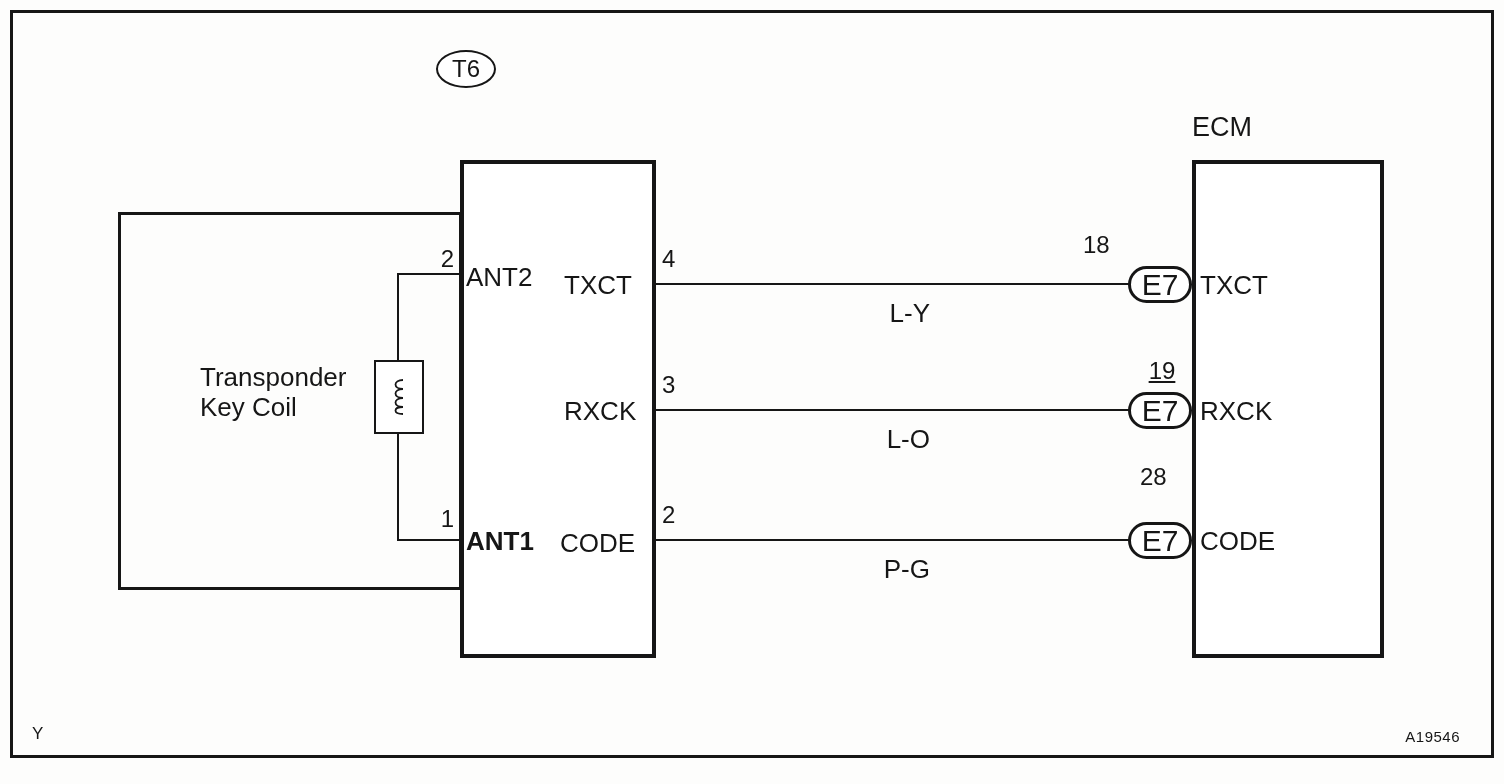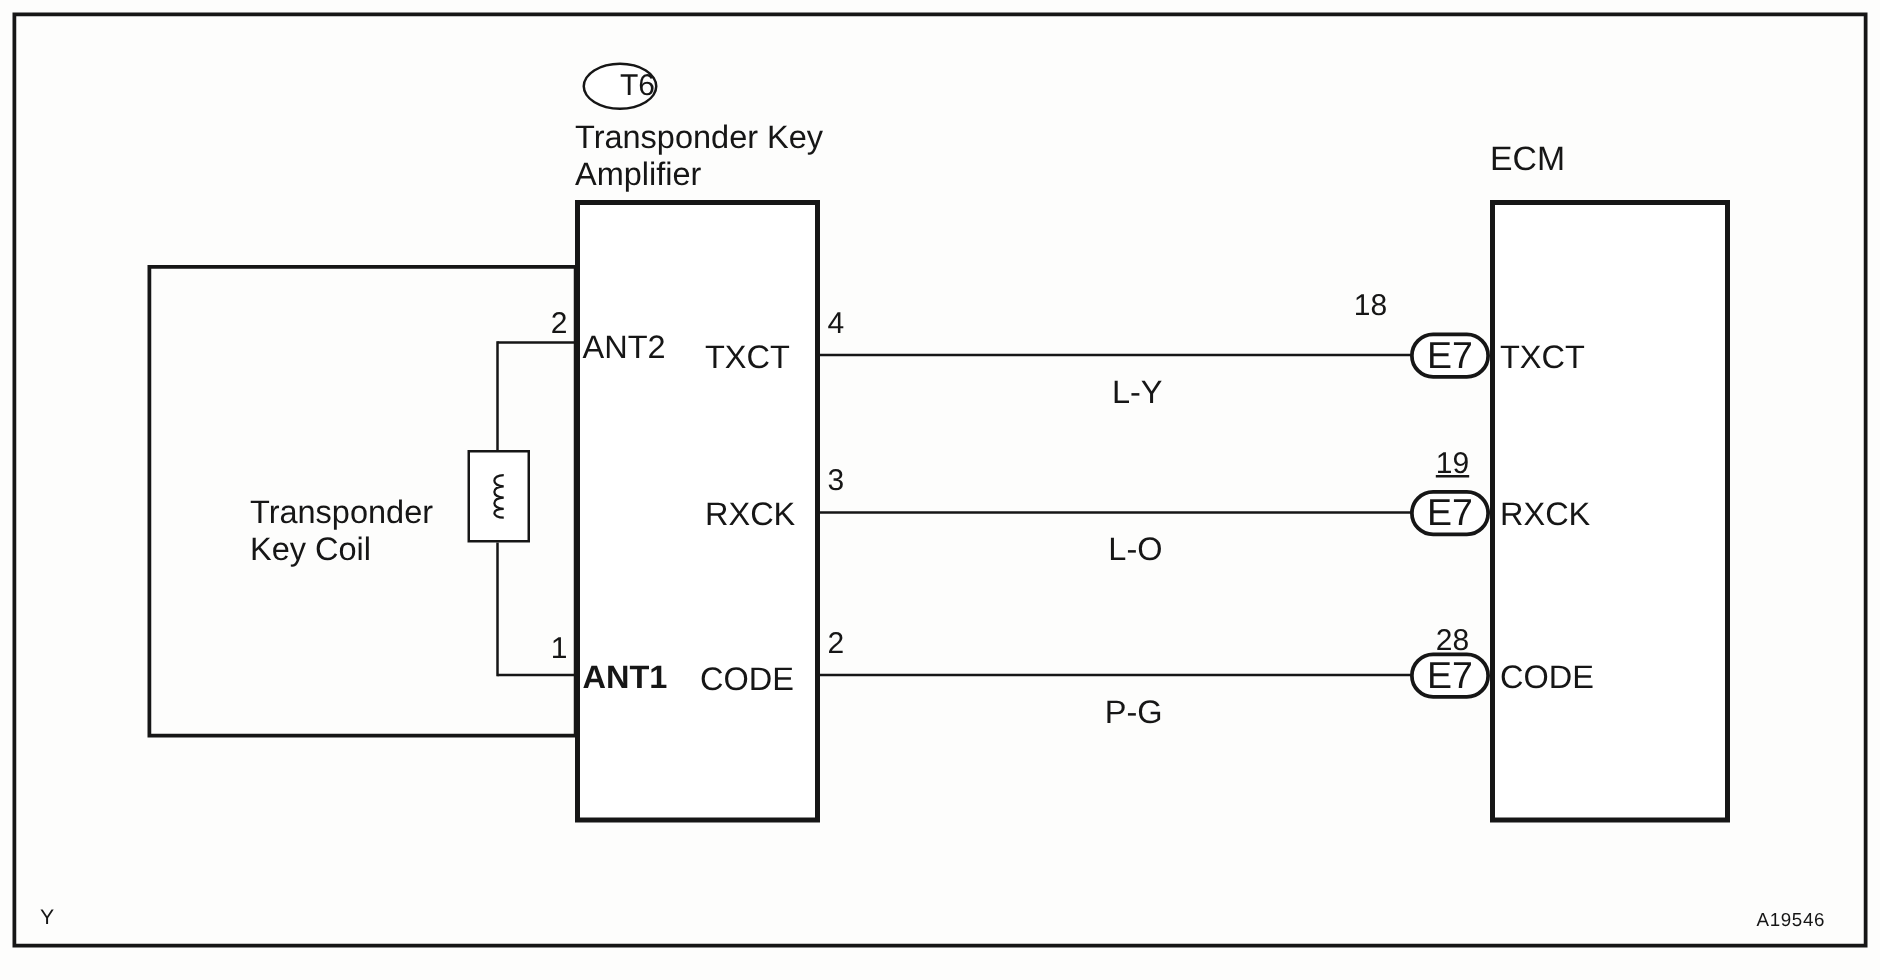--- a/index.html
+++ b/index.html
@@ -48,36 +48,35 @@
   }
   .oval {
     position: absolute;
     border: 3px solid #161616;
     background: #ffffff;
     display: flex;
     align-items: center;
     justify-content: center;
   }
   .t6-oval {
-    left: 466px; top: 50px;
+    left: 436px; top: 50px;
     width: 60px; height: 38px;
     border-width: 2.5px;
     border-radius: 50%;
     font-size: 24px;
-    justify-content: flex-end;
   }
   .e7-oval {
     left: 1128px;
     width: 64px; height: 37px;
     border-radius: 19px;
     font-size: 30px;
   }
   .amp-title { left: 460px; top: 94px; }
   .ecm-title { left: 1192px; top: 112px; width: 192px; text-align: left; font-size: 27px; }
-  .coil-title { left: 200px; top: 362px; margin-top: 32px; }
+  .coil-title { left: 200px; top: 362px; }
 
   .coil-comp {
     position: absolute;
     left: 374px; top: 360px;
     width: 50px; height: 74px;
     border: 2.5px solid #161616;
     background: #ffffff;
     display: flex;
     align-items: center;
     justify-content: center;
@@ -100,24 +99,20 @@
 </style>
 </head>
 <body>
 
 <div id="canvas">
 
   <div class="frame"></div>
 
   <div class="oval t6-oval">
     <span>T6</span>
-  </div>
-  <div class="label amp-title">
-    <div>Transponder Key</div>
-    <div>Amplifier</div>
   </div>
 
   <div class="box coil-box"></div>
   <div class="box amp-box"></div>
   <div class="box ecm-box"></div>
   <div class="label ecm-title">ECM</div>
 
   <div class="label coil-title">
     <div>Transponder</div>
     <div>Key Coil</div>
@@ -155,21 +150,21 @@
   <div class="pin-num" style="left:1140px; top:358px; width:44px; text-align:center;text-decoration:underline;">19</div>
   <div class="oval e7-oval" style="top:392px;">
     <span>E7</span>
   </div>
   <div class="label" style="left:1200px; top:396px;">RXCK</div>
 
   <div class="label" style="left:560px; top:528px;">CODE</div>
   <div class="pin-num" style="left:662px; top:502px;">2</div>
   <div class="wire" style="left:656px; top:539px; width:474px; height:2px;"></div>
   <div class="label wcolor" style="left:780px; top:554px;">P-G</div>
-  <div class="pin-num" style="left:1140px; top:500px; width:44px; text-align:center;">28</div>
+  <div class="pin-num" style="left:1140px; top:464px; width:44px; ">28</div>
   <div class="oval e7-oval" style="top:522px;">
     <span>E7</span>
   </div>
   <div class="label" style="left:1200px; top:526px;">CODE</div>
 
   <div class="footer-y">Y</div>
   <div class="footer-fig">A19546</div>
 
 </div>
 

